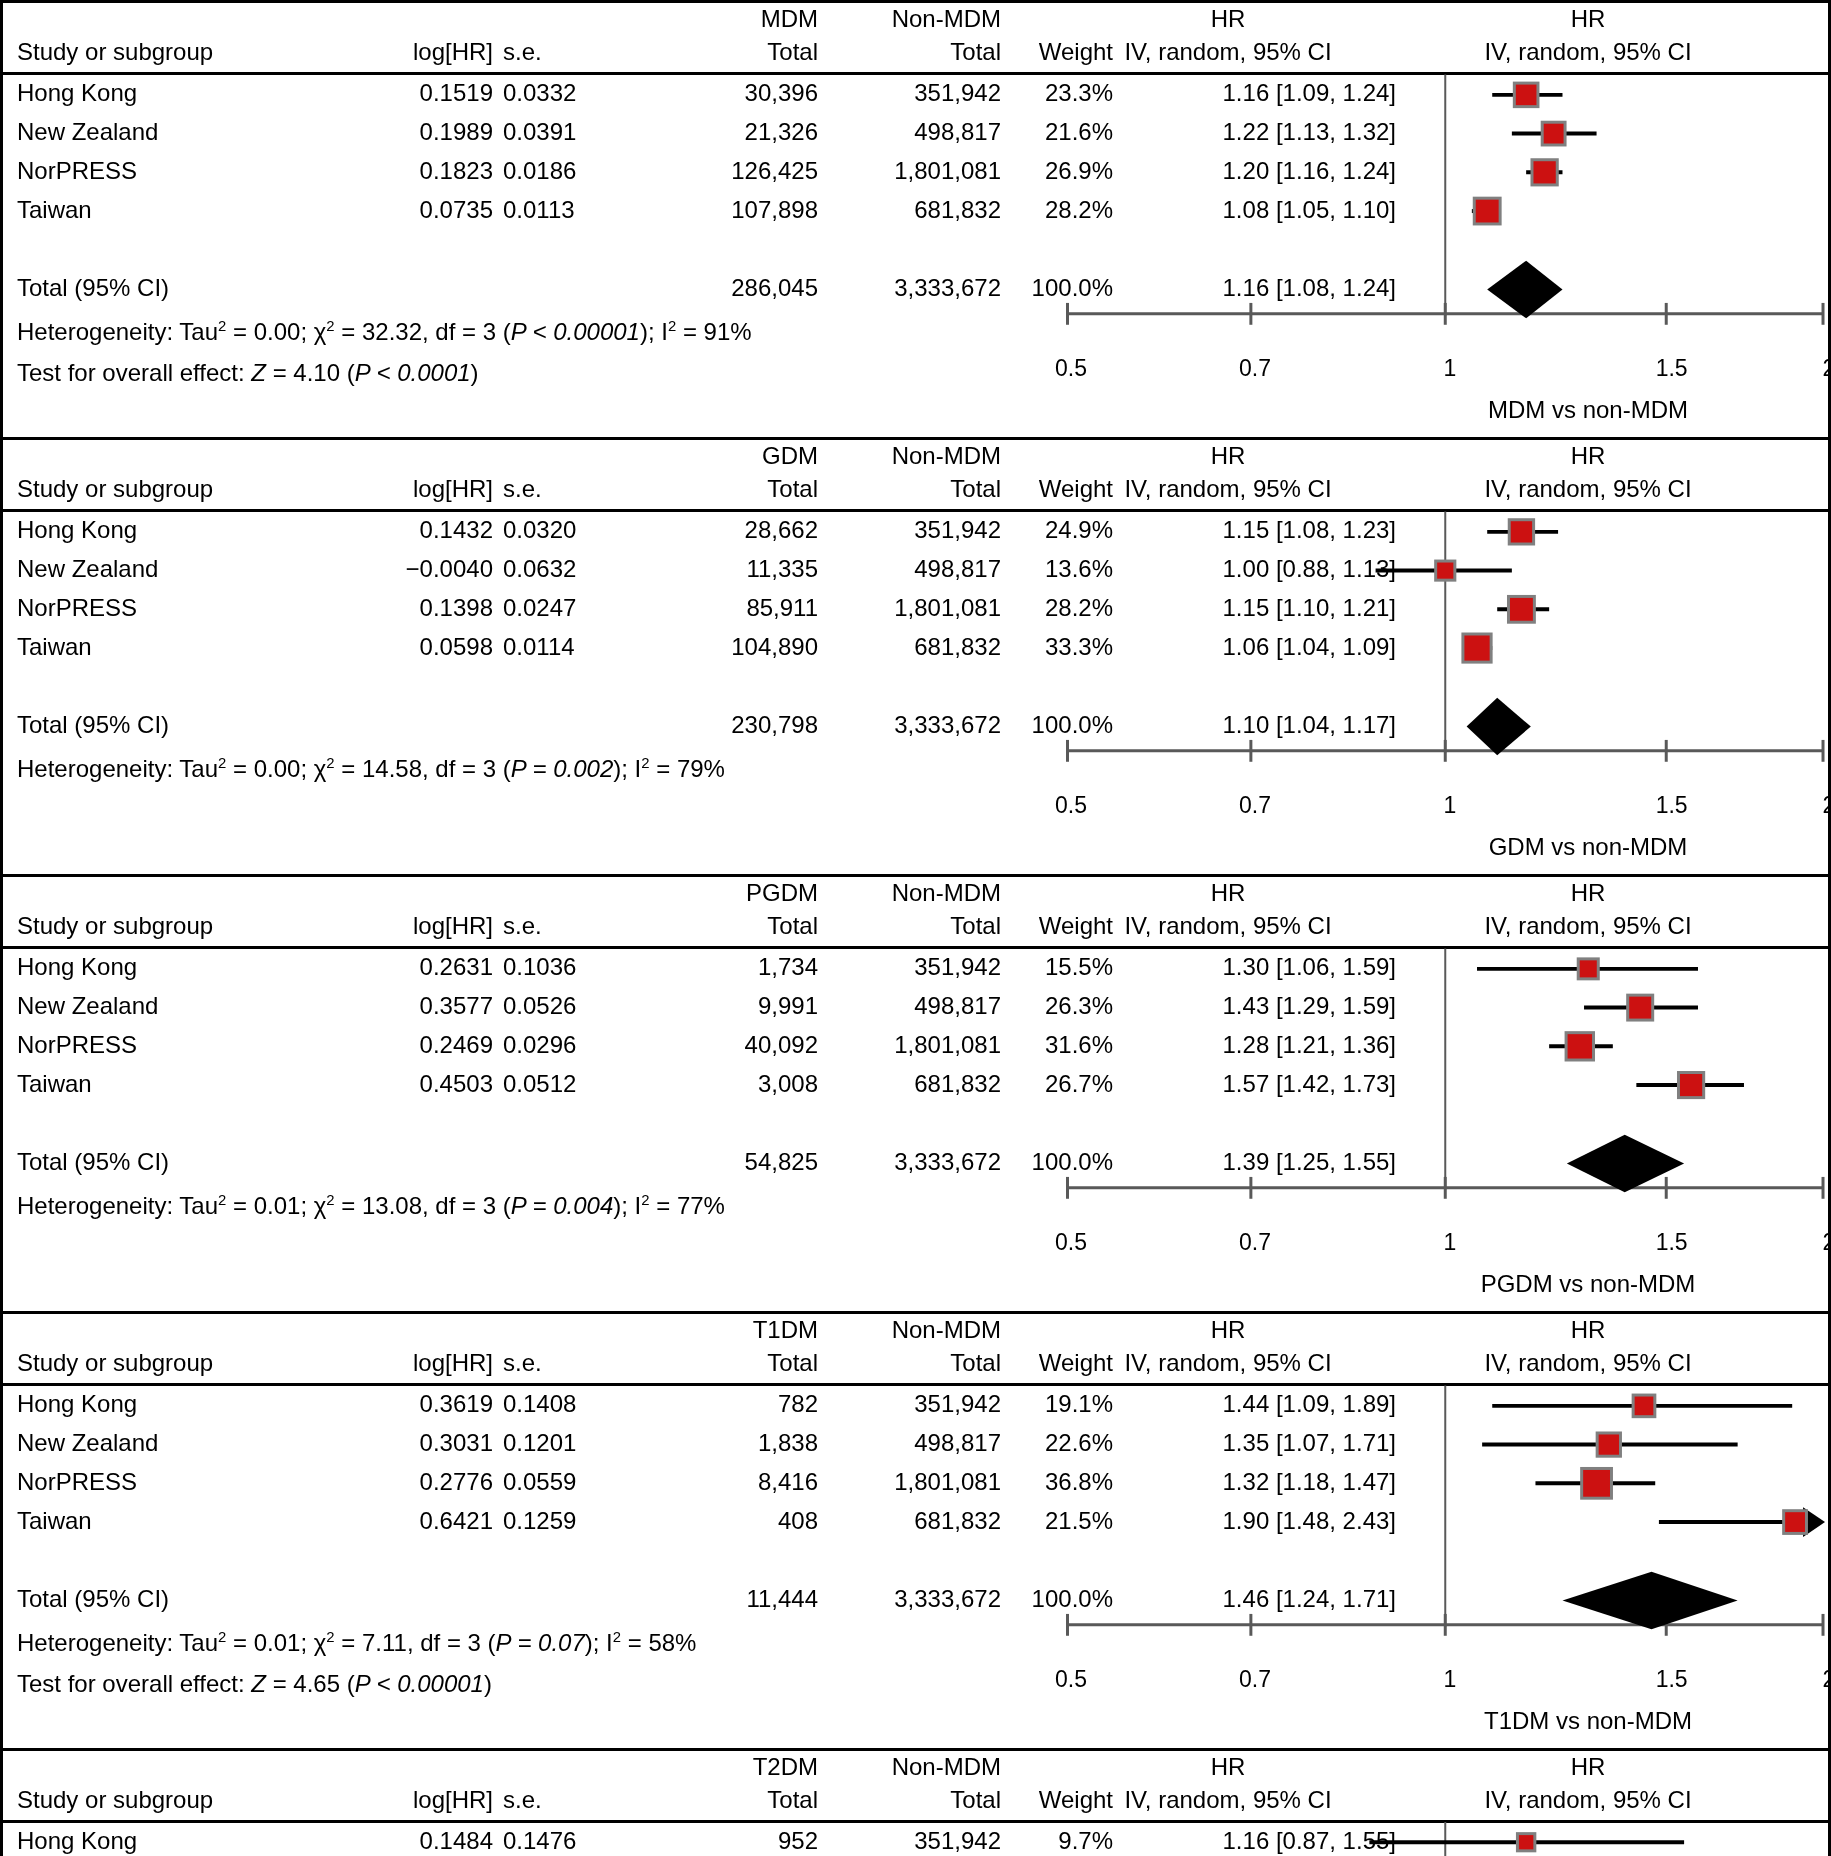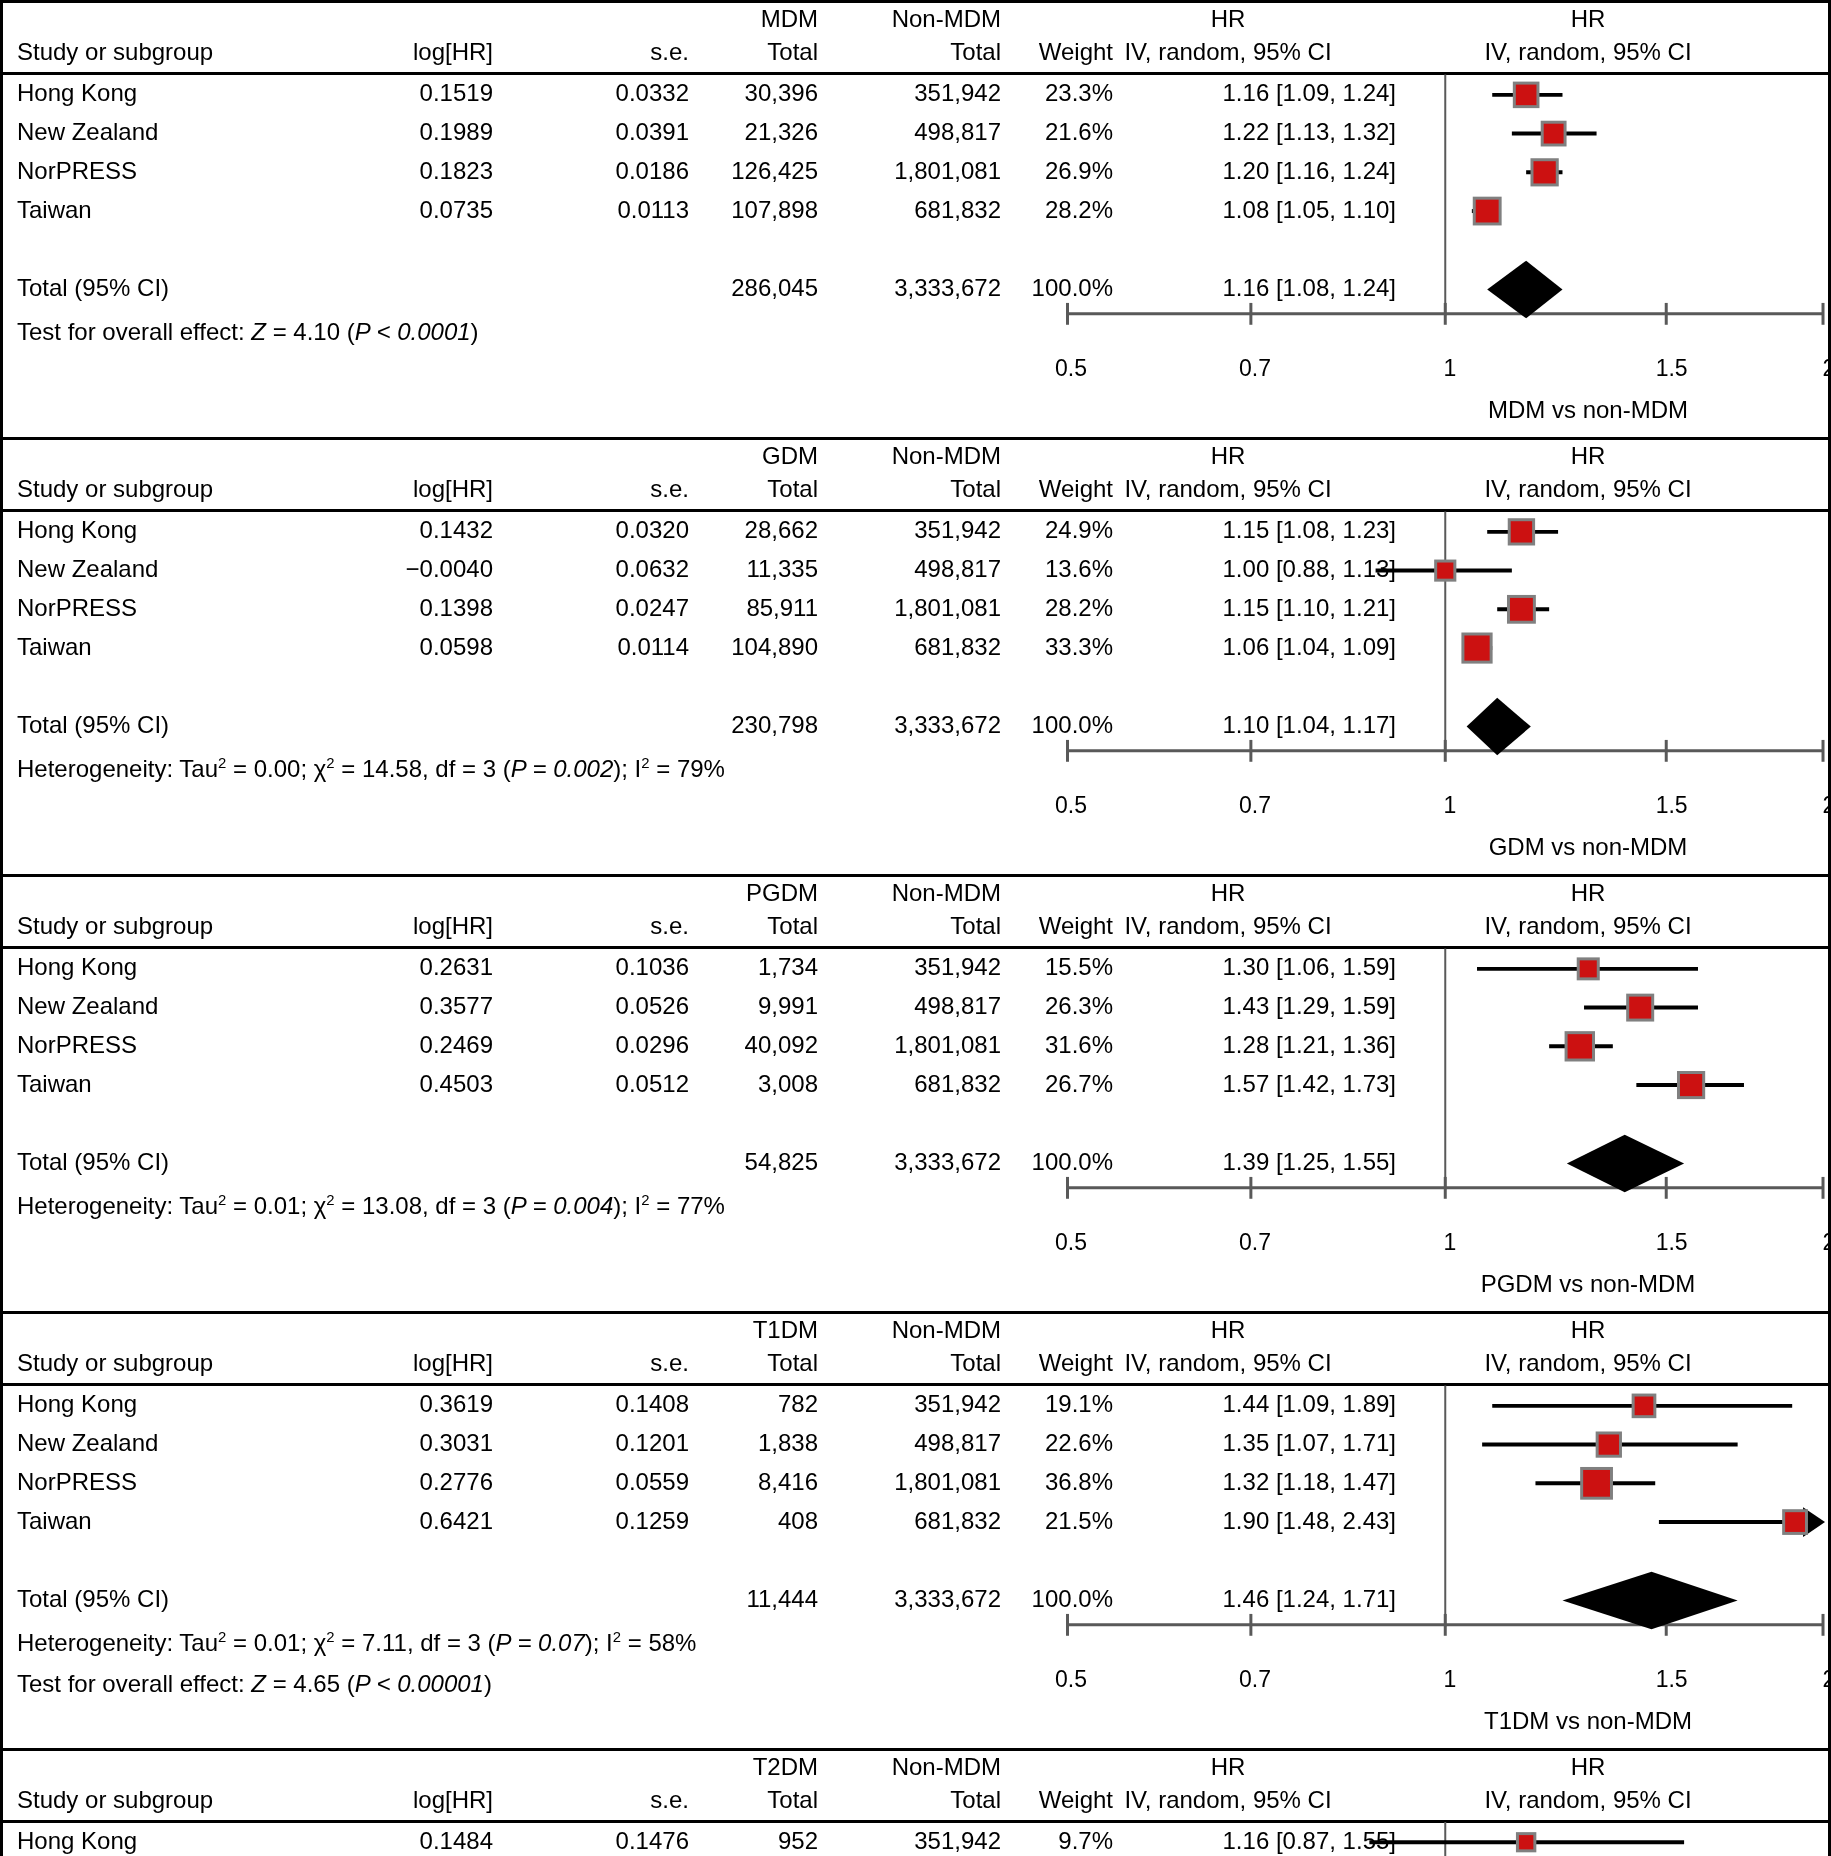--- a/index.html
+++ b/index.html
@@ -23,21 +23,21 @@
     border-left: 3px solid #000;
     border-right: 3px solid #000;
   }
   .panel.last { border-bottom: 3px solid #000; }
 
   .panel-inner { position: relative; width: 100%; height: 100%; }
 
   
   .col-study   { position: absolute; left: 14px;  text-align: left; }
   .col-loghr   { position: absolute; left: 330px; width: 160px; text-align: right; }
-  .col-se      { position: absolute; left: 536px; width: 150px; text-align: right; }
+  .col-se      { position: absolute; left: 500px; width: 150px; }
   .col-tot1    { position: absolute; left: 660px; width: 155px; text-align: right; }
   .col-tot2    { position: absolute; left: 823px; width: 175px; text-align: right; }
   .col-weight  { position: absolute; left: 1000px;width: 110px; text-align: right; }
   .col-hr      { position: absolute; left: 1173px;width: 220px; text-align: right; }
 
   .hdr-group1  { position: absolute; left: 660px; width: 155px; text-align: right; }
   .hdr-group2  { position: absolute; left: 823px; width: 175px; text-align: right; }
   .hdr-hrtitle { position: absolute; left: 1115px;width: 220px; text-align: center; }
   .hdr-hrtitle2{ position: absolute; left: 1115px;width: 220px; text-align: center; }
   .hdr-plot    { position: absolute; left: 1345px;width: 480px; text-align: center; }
@@ -141,20 +141,23 @@
           <div class="col-weight" style="top:4px">28.2%</div>
           <div class="col-hr" style="top:4px">1.08 [1.05, 1.10]</div>
         </div>
         <div class="row gap"></div>
         <div class="row total">
           <div class="col-study" style="top:5px">Total (95% CI)</div>
           <div class="col-tot1" style="top:5px">286,045</div>
           <div class="col-tot2" style="top:5px">3,333,672</div>
           <div class="col-weight" style="top:5px">100.0%</div>
           <div class="col-hr" style="top:5px">1.16 [1.08, 1.24]</div>
+        </div>
+        <div class="row foot">
+          <div class="foot-text" style="top:6px">Heterogeneity: Tau<sup>2</sup> = 0.00; χ<sup>2</sup> = 32.32, df = 3 (<span class="ital">P &lt; 0.00001</span>); I<sup>2</sup> = 91%</div>
         </div>
         <div class="row foot">
           <div class="foot-text" style="top:6px">Test for overall effect: <span class="ital">Z</span> = 4.10 (<span class="ital">P &lt; 0.0001</span>)</div>
         </div>
         <div class="row foot" style="height:46px"></div>
         <div class="axisnum" style="left:1038px; top:352px;">0.5</div>
         <div class="axisnum" style="left:1221.9767674975217px; top:352px;">0.7</div>
         <div class="axisnum" style="left:1417px; top:352px;">1</div>
         <div class="axisnum" style="left:1638.700787773318px; top:352px;">1.5</div>
         <div class="axisnum" style="left:1796px; top:352px;">2</div>

